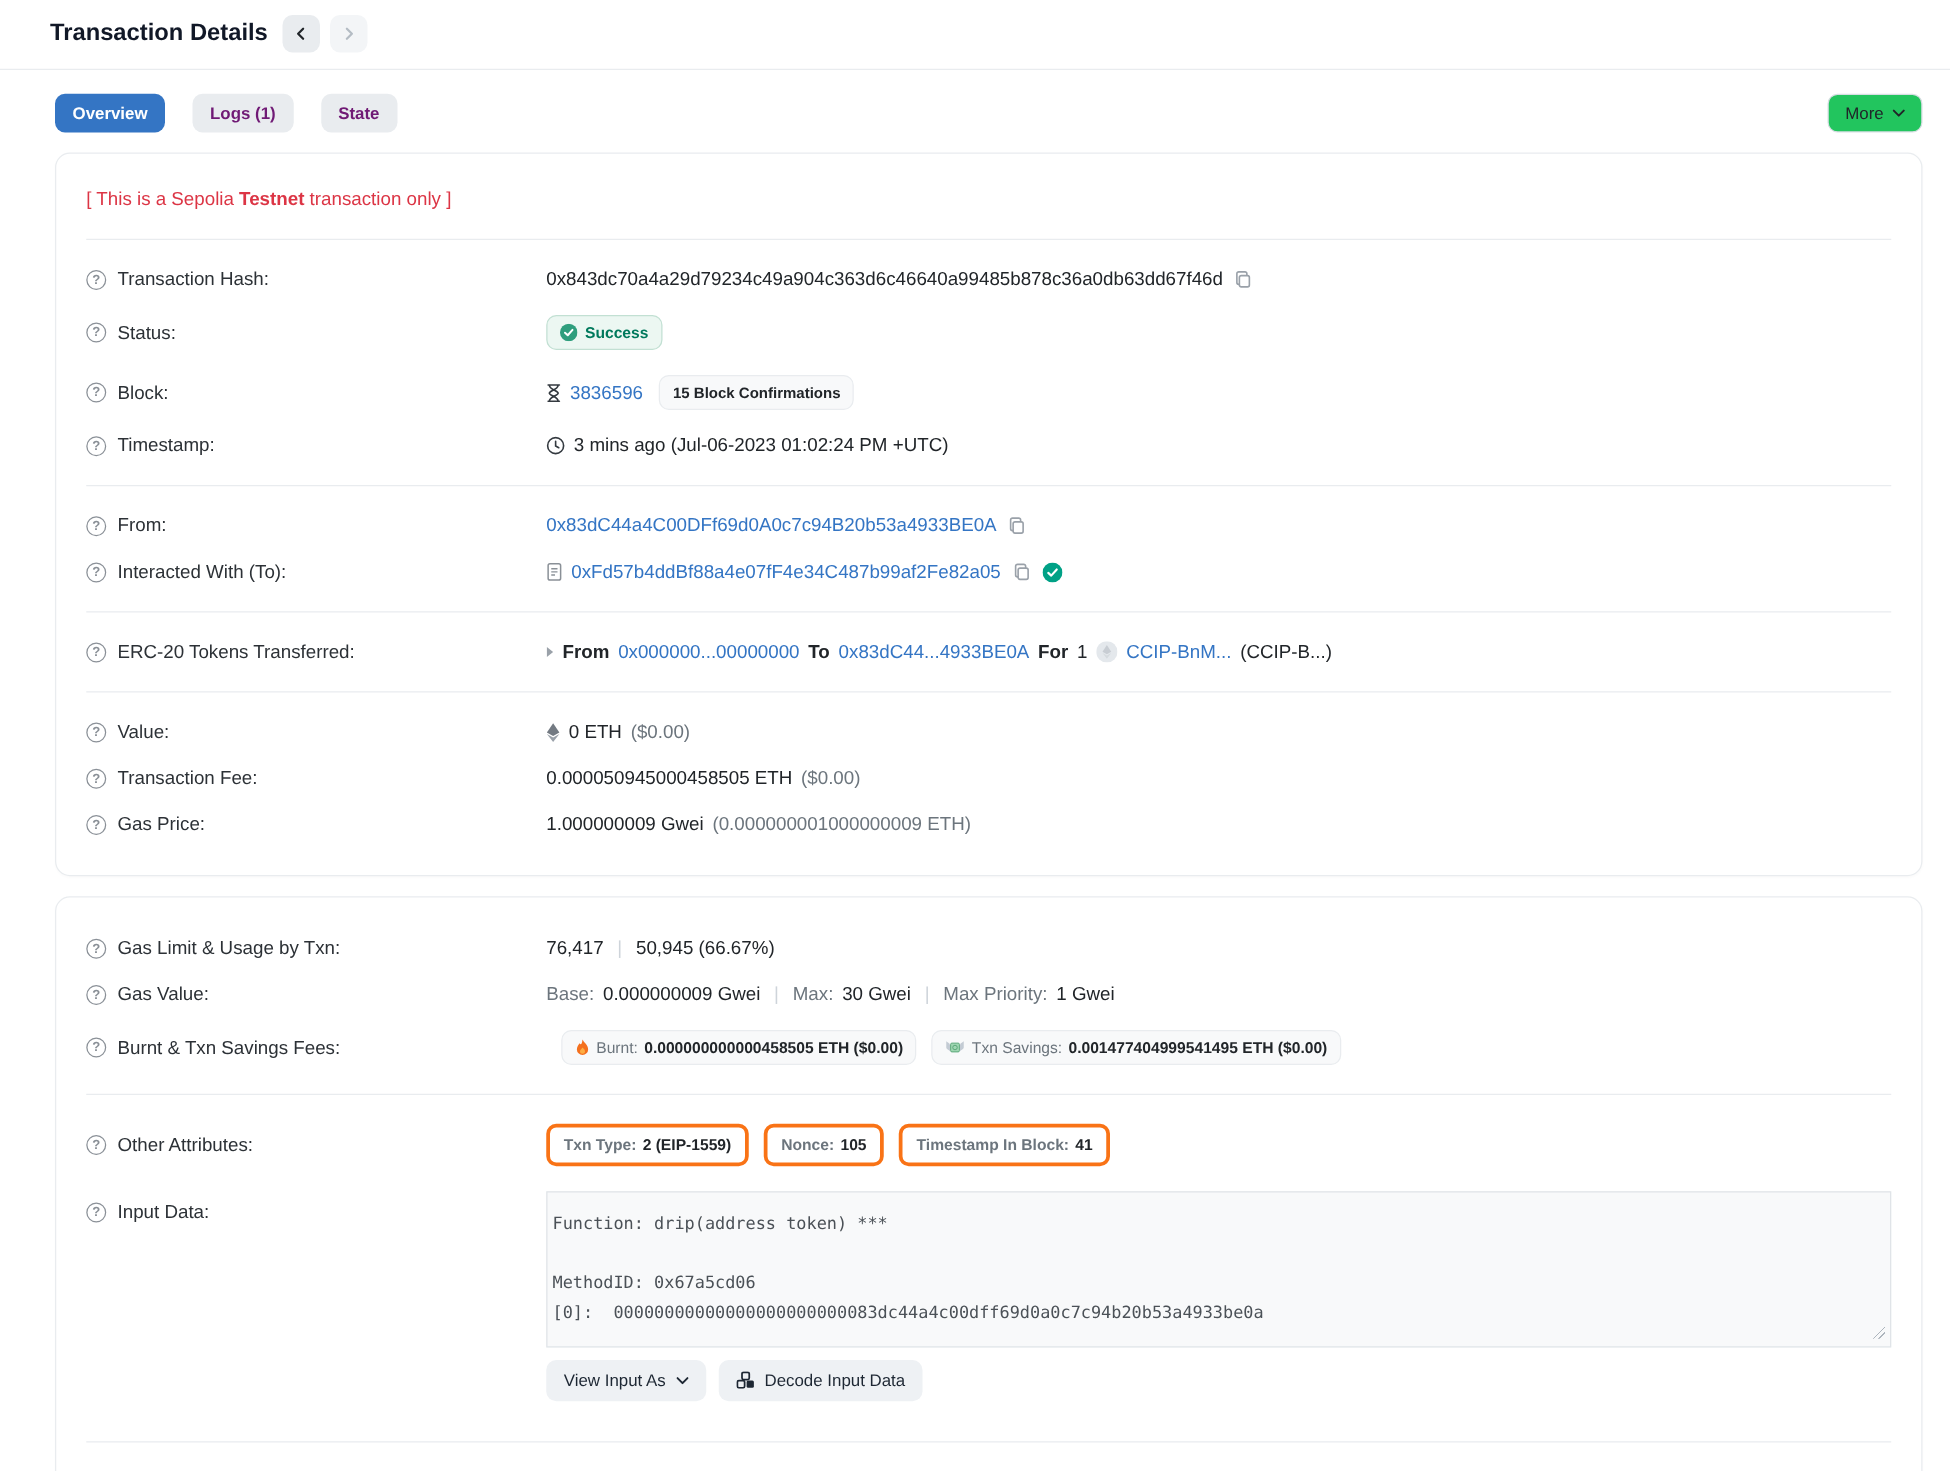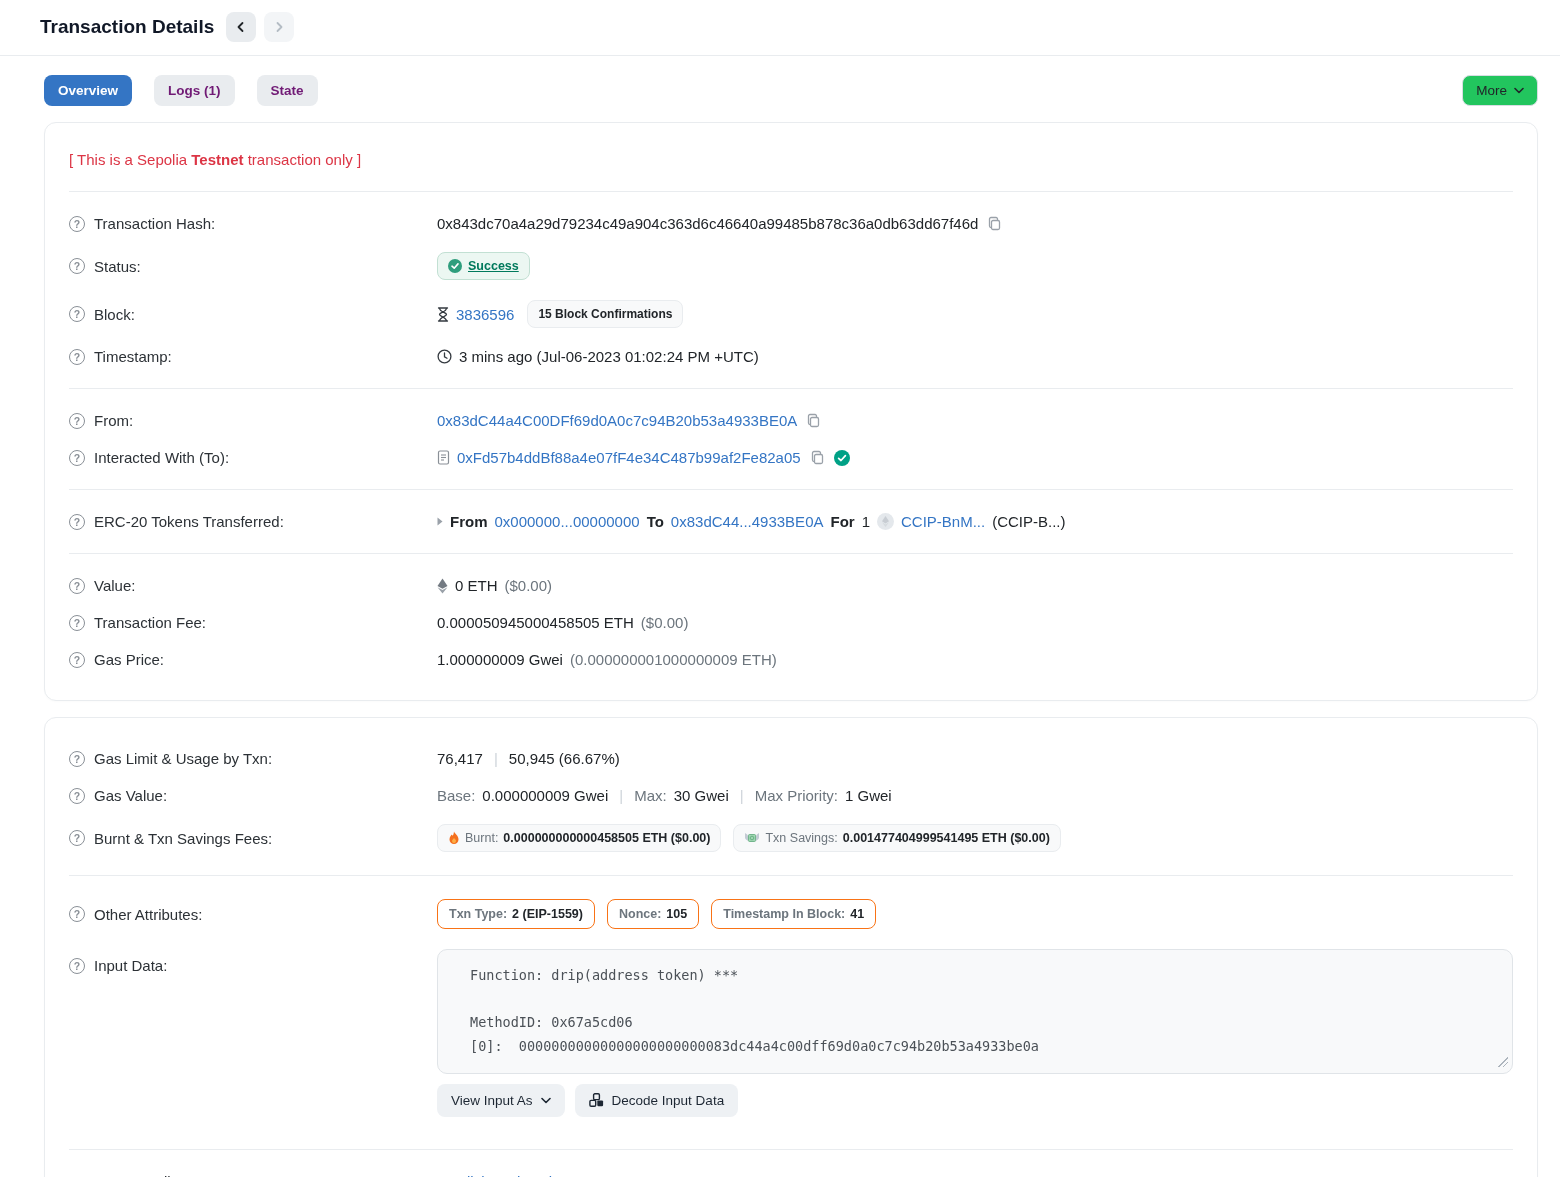--- a/index.html
+++ b/index.html
@@ -41,32 +41,32 @@
   .row-label { width:368px; flex-shrink:0; display:flex; align-items:center; gap:9px; color:#2c3136; }
   .row.top .row-label { padding-top:8px; }
   .row-value { flex:1; display:flex; align-items:center; gap:7px; flex-wrap:wrap; min-width:0; }
   .muted { color:#6c757d; }
   .sep { color:#ced4da; padding:0 4px; }
 
   .qmark { width:16px; height:16px; border:1.2px solid #8a9097; border-radius:50%; color:#8a9097; font-size:10.5px; font-weight:700; display:inline-flex; align-items:center; justify-content:center; flex-shrink:0; cursor:help; }
 
   .icon-btn { background:none; border:none; cursor:pointer; display:inline-flex; align-items:center; color:#9aa1a9; padding:0 2px; }
 
-  .badge-success { display:inline-flex; align-items:center; gap:6px; background:#ecf7f2; border:1px solid #c2e0d3; color:#00795c; font-size:12.5px; font-weight:600; border-radius:8px; padding:6px 10px;text-decoration:underline; }
+  .badge-success { display:inline-flex; align-items:center; gap:6px; background:#ecf7f2; border:1px solid #c2e0d3; color:#00795c; font-size:12.5px; font-weight:600; border-radius:8px; padding:6px 10px; }
   .badge-plain { background:#f8f9fa; border:1px solid #e9ecef; border-radius:8px; padding:6px 10px; font-size:12px; font-weight:700; color:#212529; white-space:nowrap; }
   .badge-fee { display:inline-flex; align-items:center; gap:5px; background:#f8f9fa; border:1px solid #e9ecef; border-radius:8px; padding:6px 10px; font-size:12.5px; white-space:nowrap; }
   .badge-fee .lbl { color:#6c757d; }
   .badge-fee b { font-weight:700; color:#212529; }
-  .badge-attr { display:inline-flex; gap:5px; background:#ffffff; border:1px solid #f97316; border-radius:8px; padding:7px 11px; font-size:12.5px; white-space:nowrap; }
+  .badge-attr { display:inline-flex; gap:5px; background:#ffffff; border:3px solid #f97316; border-radius:8px; padding:7px 11px; font-size:12.5px; white-space:nowrap; }
   .badge-attr .lbl { color:#6c757d; font-weight:600; }
   .badge-attr b { font-weight:700; color:#212529; }
 
   .hash-text { color:#212529; }
 
-  .input-box { position:relative; width:100%; background:#f8f9fa; border:1px solid #e0e4e8; border-radius:10px; padding:14px 32px; font-family:"DejaVu Sans Mono", monospace; font-size:13.5px; line-height:1.75; color:#4b5157; white-space:pre-wrap; word-break:break-all; min-height:106px; }
+  .input-box { position:relative; width:100%; background:#f8f9fa; border:1px solid #e0e4e8; border-radius:0; padding:14px 4px; font-family:"DejaVu Sans Mono", monospace; font-size:13.5px; line-height:1.75; color:#4b5157; white-space:pre-wrap; word-break:break-all; min-height:106px; }
   .resize-handle { position:absolute; right:3px; bottom:3px; width:10px; height:10px; background:
       linear-gradient(135deg, transparent 0 50%, #adb5bd 50% 56%, transparent 56% 72%, #adb5bd 72% 78%, transparent 78%); cursor:nwse-resize; }
   .input-actions { display:flex; gap:10px; margin-top:10px; }
   .input-action-btn { display:inline-flex; align-items:center; gap:8px; background:#eef1f4; border:none; border-radius:8px; padding:9px 14px; font-size:13.5px; color:#1d2733; cursor:pointer; font-family:inherit; }
 
   .show-less { display:inline-flex; align-items:center; gap:8px; color:#3475c4; font-size:15px; cursor:pointer; }
 
   svg { display:block; flex-shrink:0; }
   .erc-line b { font-weight:700; }
 </style>
@@ -342,21 +342,21 @@
         <span class="muted">Max Priority:</span>
         <span>1 Gwei</span>
       </div>
     </div>
 
     <div class="row">
       <div class="row-label">
         <span class="qmark">?</span>
         <span>Burnt &amp; Txn Savings Fees:</span>
       </div>
-      <div class="row-value" style="gap:12px;">
+      <div class="row-value" style="gap:12px;margin-left:12px;">
         <span class="badge-fee">
           <span>
             <svg width="12" height="14" viewBox="0 0 12 14">
                 <path d="M6 0.5 C7 3 10.5 4.5 10.5 8.5 a4.5 4.5 0 0 1 -9 0 C1.5 6 3 4.8 3.5 3.5 C4.5 5 5.5 5 6 0.5 Z" fill="#f4701e"></path>
                 <path d="M6 7 c1 1.2 2 1.6 2 3 a2 2 0 0 1 -4 0 c0-1.4 1.3-1.6 2-3 Z" fill="#fdae44"></path>
               </svg>
           </span>
           <span class="lbl">Burnt:</span>
           <b>0.000000000000458505 ETH ($0.00)</b>
         </span>

